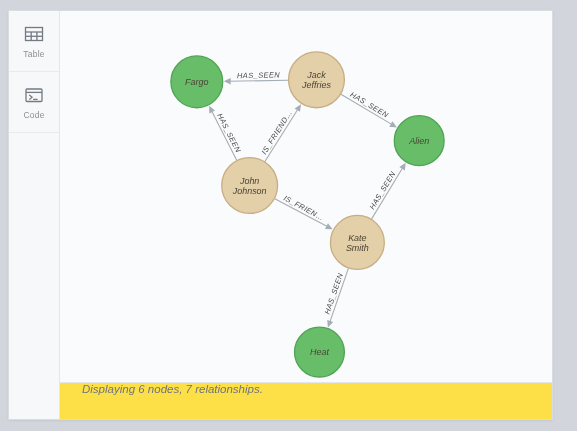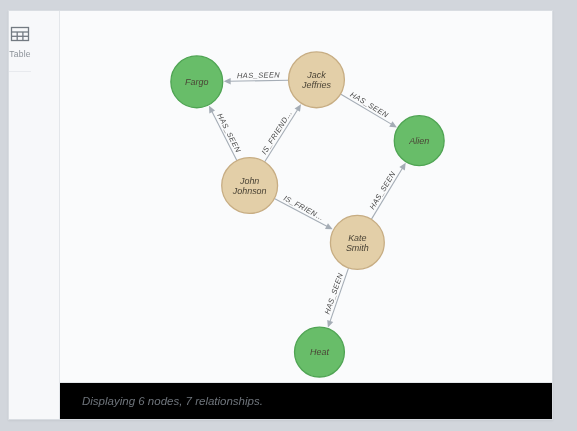--- a/index.html
+++ b/index.html
@@ -30,21 +30,21 @@
   }
 
   
   #sidebar {
     width: 51px;
     flex: 0 0 51px;
     background: #f7f8fa;
     border-right: 1px solid #e3e6ea;
     box-sizing: border-box;
     display: flex;
-    flex-direction: row;
+    flex-direction: column;
   }
   .side-item {
     height: 60px;
     border-bottom: 1px solid #e8eaee;
     display: flex;
     flex-direction: column;
     align-items: center;
     justify-content: center;
     cursor: pointer;
     user-select: none;
@@ -110,23 +110,23 @@
     text-anchor: middle;
     letter-spacing: .4px;
     pointer-events: none;
     user-select: none;
   }
 
   
   #status-bar {
     flex: 0 0 37px;
     border-top: 1px solid #e3e6ea;
-    background: #000000;
-    display: flex;
-    align-items: center;
+    background: #fde047;
+    display: flex;
+    align-items: flex-start;
     padding-left: 22px;
     box-sizing: border-box;
   }
   #status-text {
     font-size: 11.5px;
     color: #6f757c;
   }
 </style>
 </head>
 <body>
@@ -142,20 +142,31 @@
           <line x1="2.5" y1="9" x2="19.5" y2="9" stroke="currentColor" stroke-width="1.3"></line>
           <line x1="2.5" y1="13.3" x2="19.5" y2="13.3" stroke="currentColor" stroke-width="1.3"></line>
           <line x1="8.2" y1="9" x2="8.2" y2="17.5" stroke="currentColor" stroke-width="1.3"></line>
           <line x1="13.9" y1="9" x2="13.9" y2="17.5" stroke="currentColor" stroke-width="1.3"></line>
         </svg>
       </span>
       <span class="side-label">Table</span>
     </div>
 
 
+    <div class="side-item">
+      <span class="side-icon">
+        <svg viewBox="0 0 22 22" width="22" height="22">
+          <rect x="3" y="5" width="16" height="12.5" rx="1" fill="none" stroke="currentColor" stroke-width="1.3"></rect>
+          <line x1="3" y1="8.4" x2="19" y2="8.4" stroke="currentColor" stroke-width="1.3"></line>
+          <path d="M6.6 11.2 L9.2 13.2 L6.6 15.2" fill="none" stroke="currentColor" stroke-width="1.2" stroke-linecap="round" stroke-linejoin="round"></path>
+          <line x1="10.6" y1="15.3" x2="14.2" y2="15.3" stroke="currentColor" stroke-width="1.2" stroke-linecap="round"></line>
+        </svg>
+      </span>
+      <span class="side-label">Code</span>
+    </div>
 
     <div id="sidebar-filler"></div>
   </div>
 
   <div id="main">
 
     <div id="graph-canvas">
       <svg id="graph-svg" viewBox="0 0 493 372" preserveAspectRatio="xMidYMid meet">
         <g id="rel-layer">
             <g>

